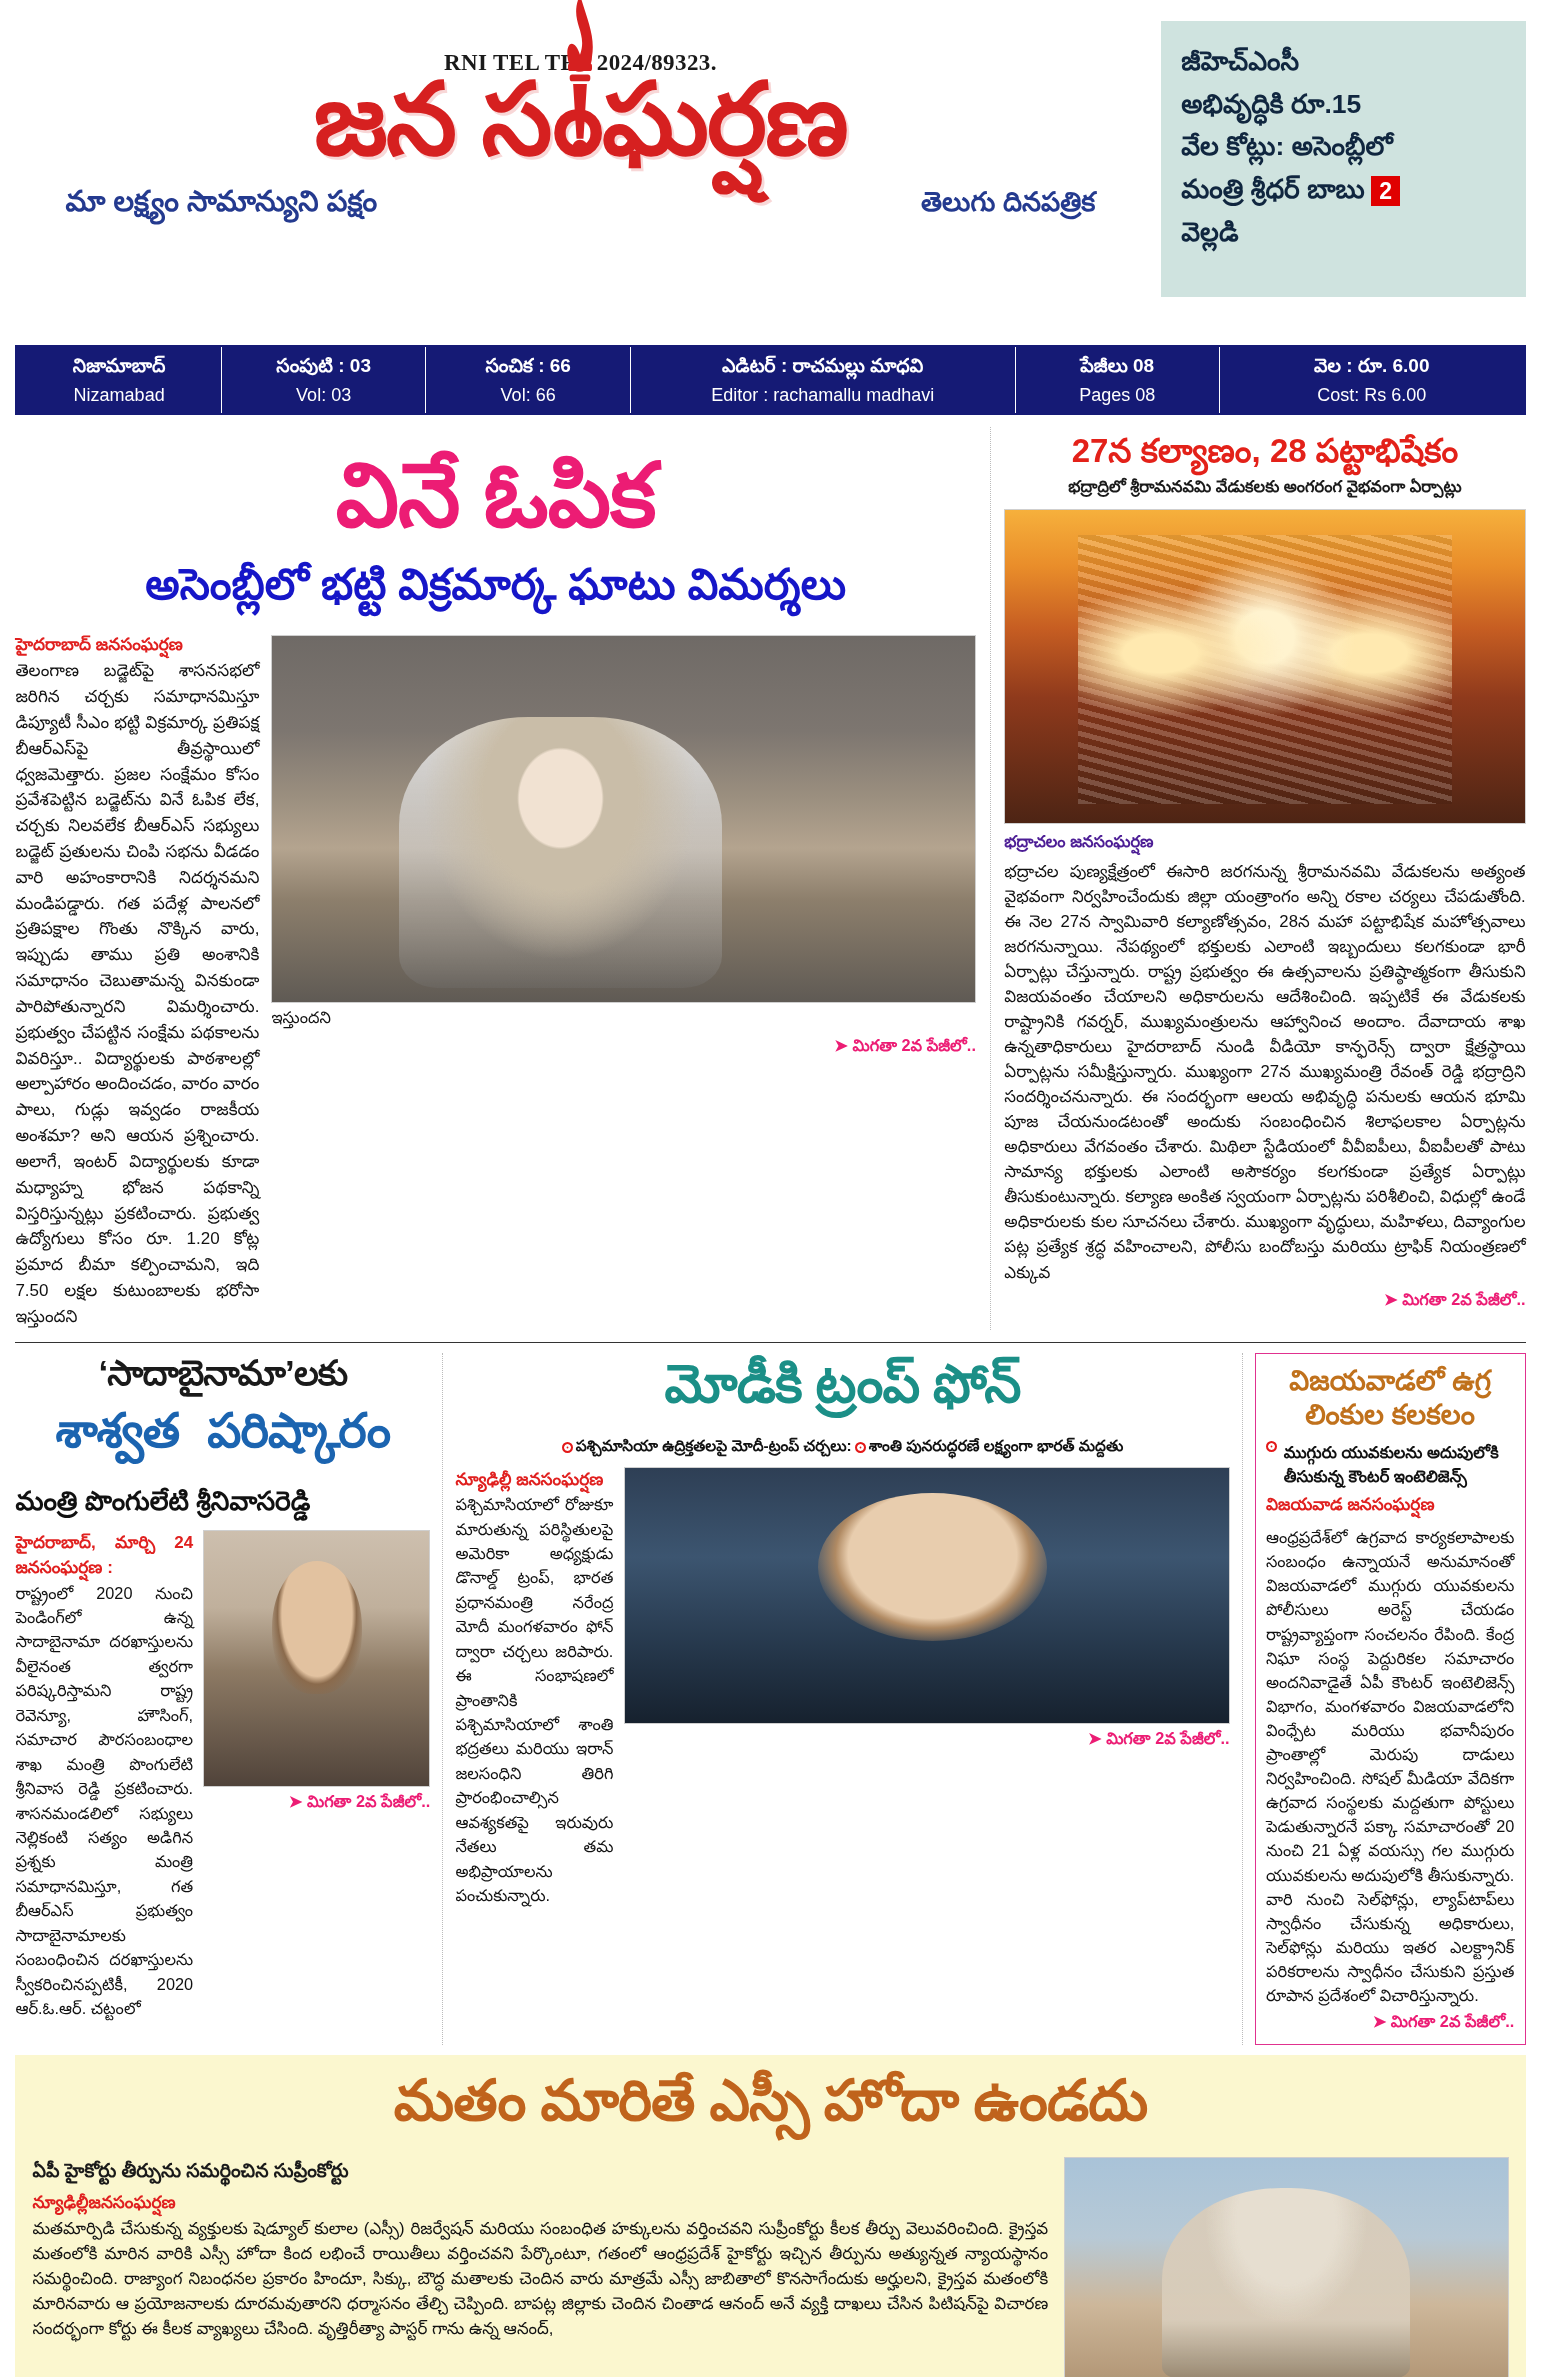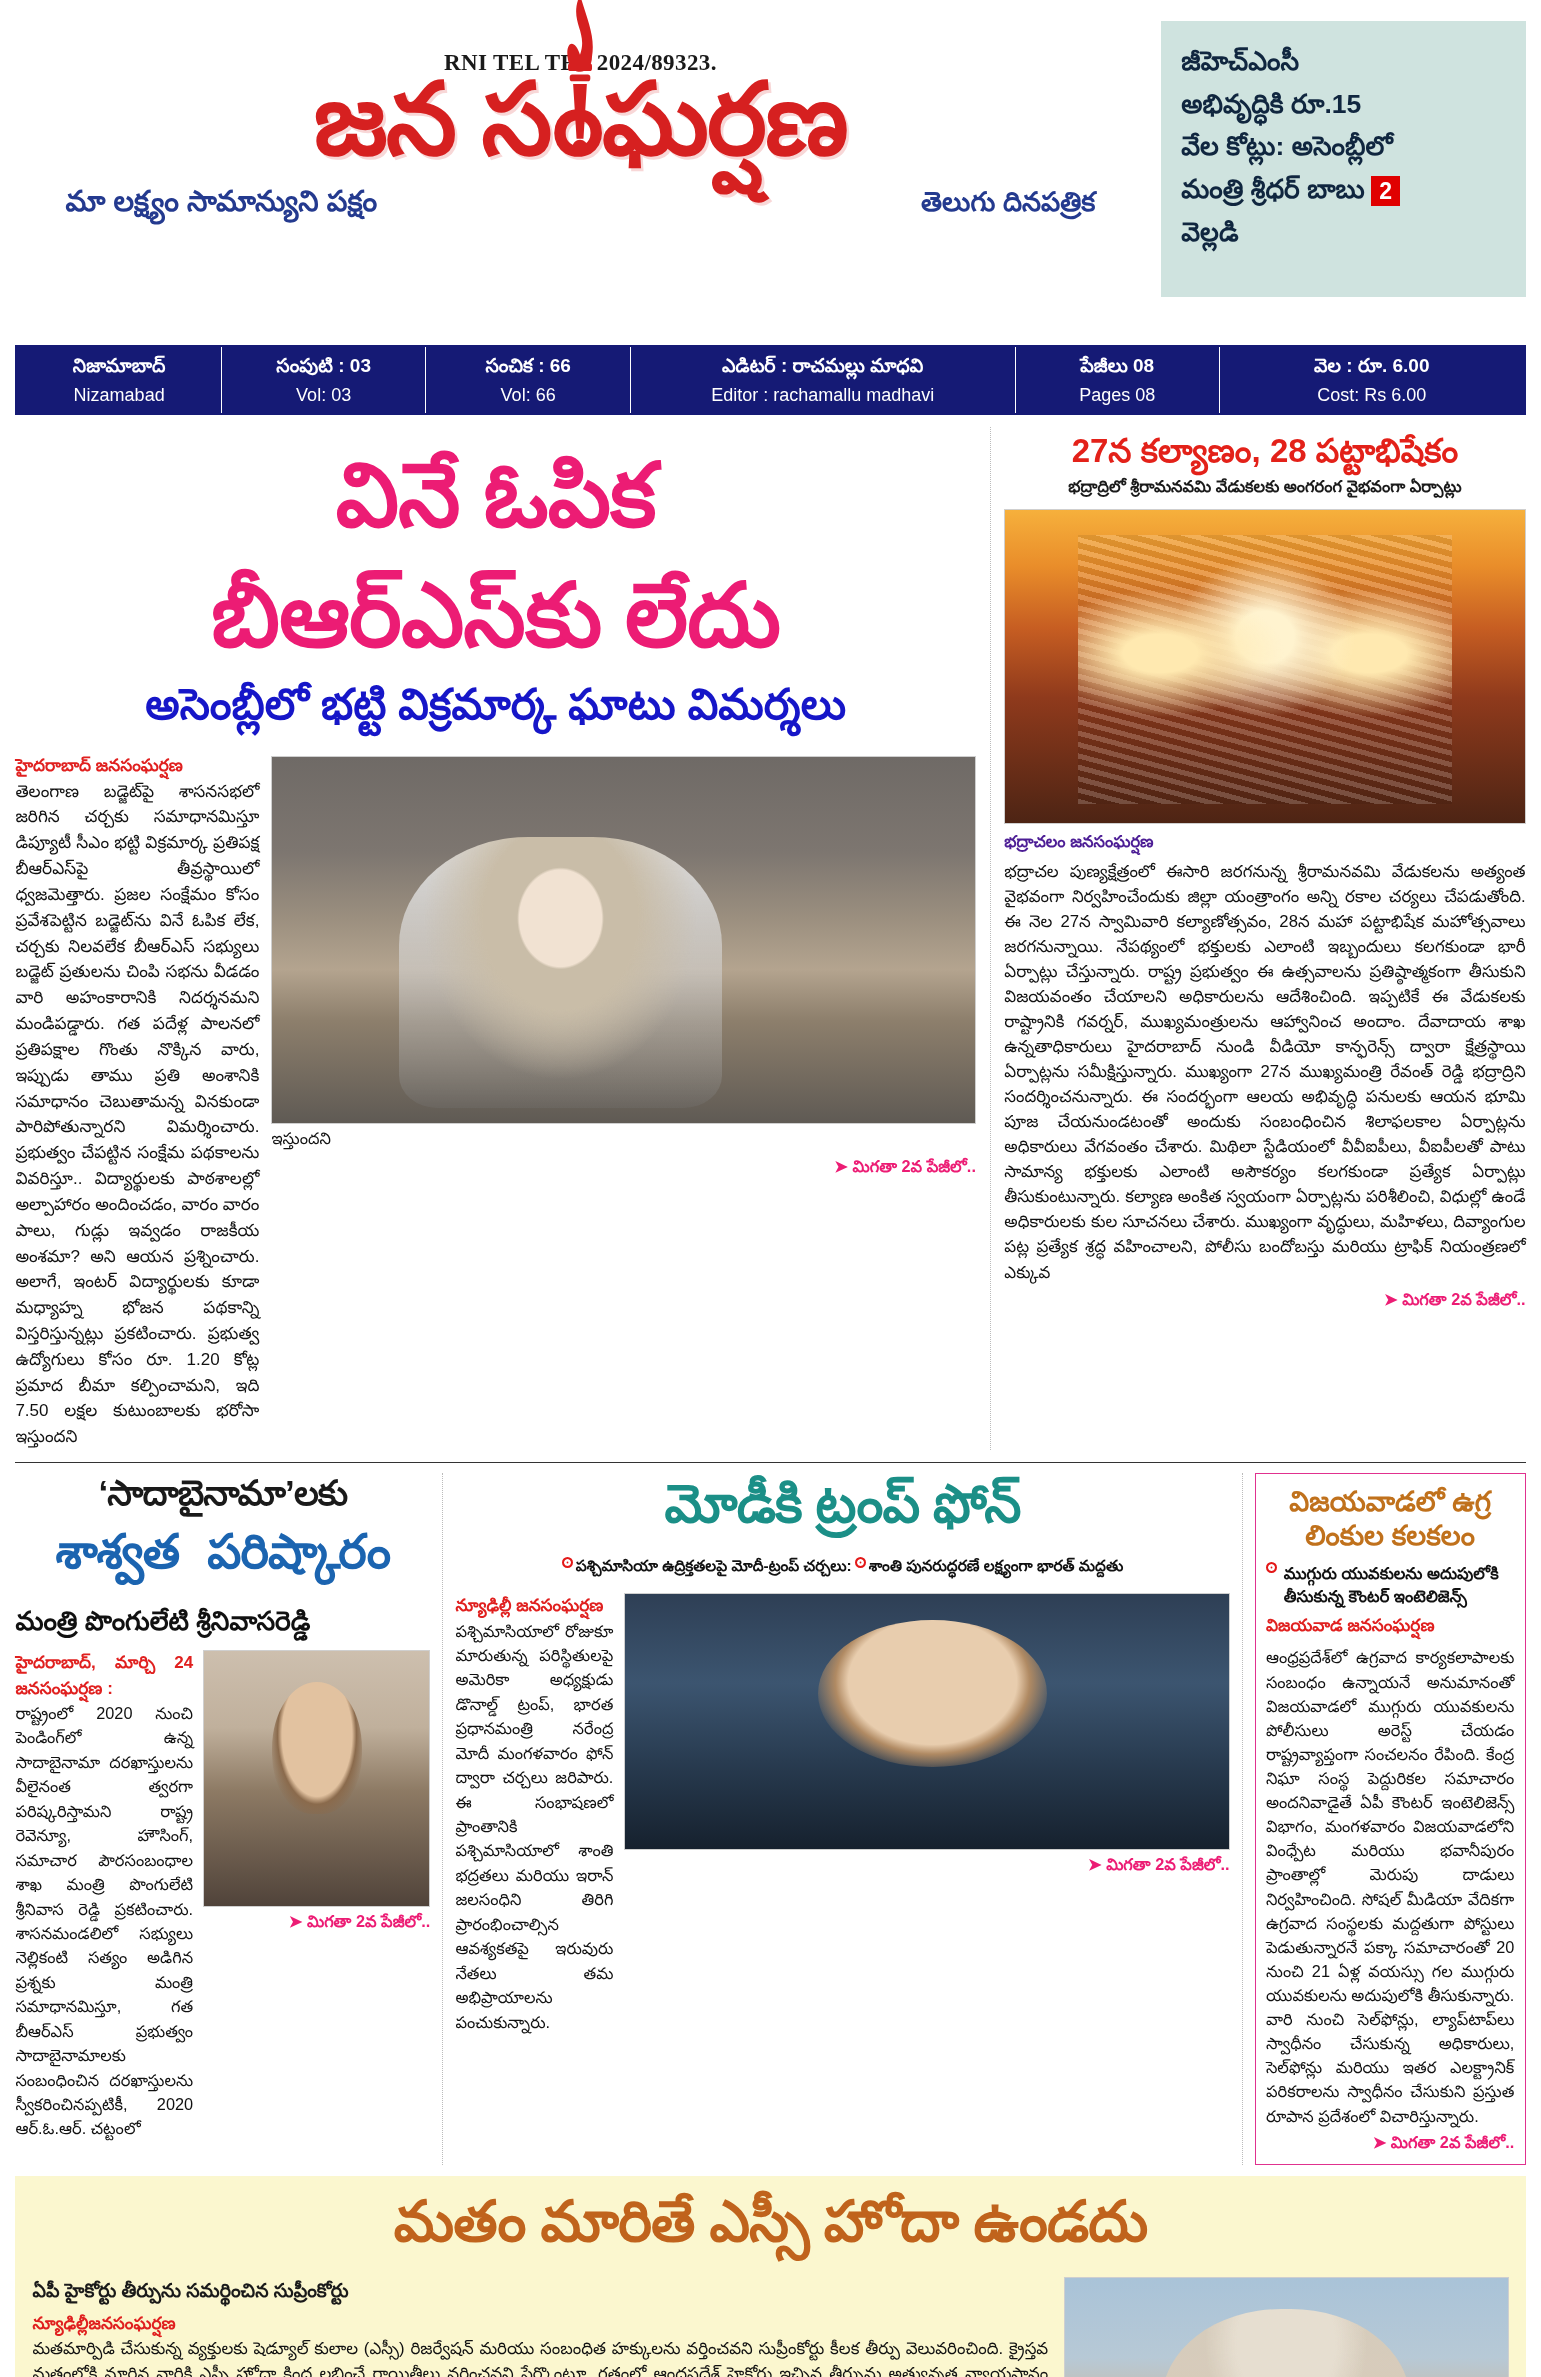--- a/index.html
+++ b/index.html
@@ -129,22 +129,22 @@
   }
   .mid-a .flowwrap { display:flex; gap:10.3px; }
   .mid-a .txtcol { flex:1; font-size:16.3px; line-height:1.5; text-align:justify; }
   .mid-a .picol { flex:0 0 227px; }
 
   .mid-b .head2 {
     text-align:center; font-size:53px; font-weight:700; color:#1b8f87;
     letter-spacing:-0.9px; margin-bottom:8.6px;
   }
   .bulletline {
-    display:flex; justify-content:center; gap:3px;
-    font-size:15.4px; font-weight:600; flex-wrap:wrap; margin-bottom:15px;
+    display:flex; align-items:center; justify-content:center; gap:3px;
+    font-size:15.4px; font-weight:600; flex-wrap:wrap; margin-bottom:9px;
   }
   .rdot {
     width:11px; height:11px; border-radius:50%;
     background:#e31818; border:2.6px solid #e31818;
     box-shadow:inset 0 0 0 2.6px #fff; display:inline-block; flex:none;
   }
   .mid-b .flowwrap { display:flex; gap:10.3px; }
   .mid-b .txtcol { flex:0 0 158px; font-size:16.3px; line-height:1.5; text-align:justify; }
   .mid-b .picol { flex:1; }
 
@@ -275,21 +275,20 @@
     <div class="infocell med">
       <div class="info-te">వెల : రూ. 6.00</div>
       <div class="info-en">Cost: Rs 6.00</div>
     </div>
   </div>
 
   <div class="mainrow">
 
     <div class="col-lead">
       <div class="lead-head">వినే ఓపిక</div>
-      <div class="lead-head">బీఆర్ఎస్‌కు లేదు</div>
       <div class="lead-sub">అసెంబ్లీలో భట్టి విక్రమార్క ఘాటు విమర్శలు</div>
 
       <div class="lead-flow">
         <div class="lead-text-col">
           <div class="byline-red">హైదరాబాద్ జనసంఘర్షణ</div>
           <div class="article-body">తెలంగాణ బడ్జెట్‌పై శాసనసభలో జరిగిన చర్చకు సమాధానమిస్తూ డిప్యూటీ సీఎం భట్టి విక్రమార్క ప్రతిపక్ష బీఆర్‌ఎస్‌పై తీవ్రస్థాయిలో ధ్వజమెత్తారు. ప్రజల సంక్షేమం కోసం ప్రవేశపెట్టిన బడ్జెట్‌ను వినే ఓపిక లేక, చర్చకు నిలవలేక బీఆర్‌ఎస్ సభ్యులు బడ్జెట్ ప్రతులను చింపి సభను వీడడం వారి అహంకారానికి నిదర్శనమని మండిపడ్డారు. గత పదేళ్ల పాలనలో ప్రతిపక్షాల గొంతు నొక్కిన వారు, ఇప్పుడు తాము ప్రతి అంశానికి సమాధానం చెబుతామన్న వినకుండా పారిపోతున్నారని విమర్శించారు. ప్రభుత్వం చేపట్టిన సంక్షేమ పథకాలను వివరిస్తూ.. విద్యార్థులకు పాఠశాలల్లో అల్పాహారం అందించడం, వారం వారం పాలు, గుడ్లు ఇవ్వడం రాజకీయ అంశమా? అని ఆయన ప్రశ్నించారు. అలాగే, ఇంటర్ విద్యార్థులకు కూడా మధ్యాహ్న భోజన పథకాన్ని విస్తరిస్తున్నట్లు ప్రకటించారు. ప్రభుత్వ ఉద్యోగులు కోసం రూ. 1.20 కోట్ల ప్రమాద బీమా కల్పించామని, ఇది 7.50 లక్షల కుటుంబాలకు భరోసా ఇస్తుందని</div>
         </div>
         <div class="lead-photo-col">
           <div class="photo ph-assembly"></div>
           <div class="cap">ఇస్తుందని</div>

